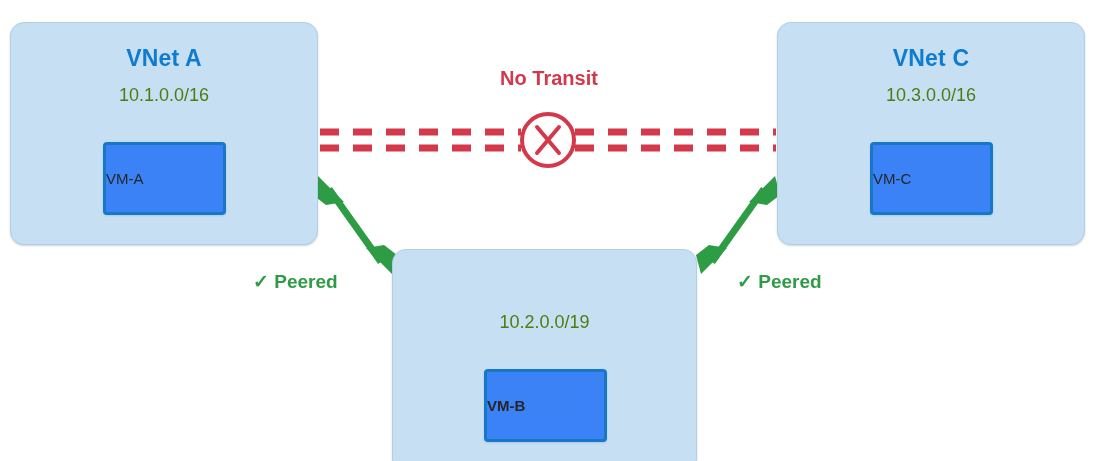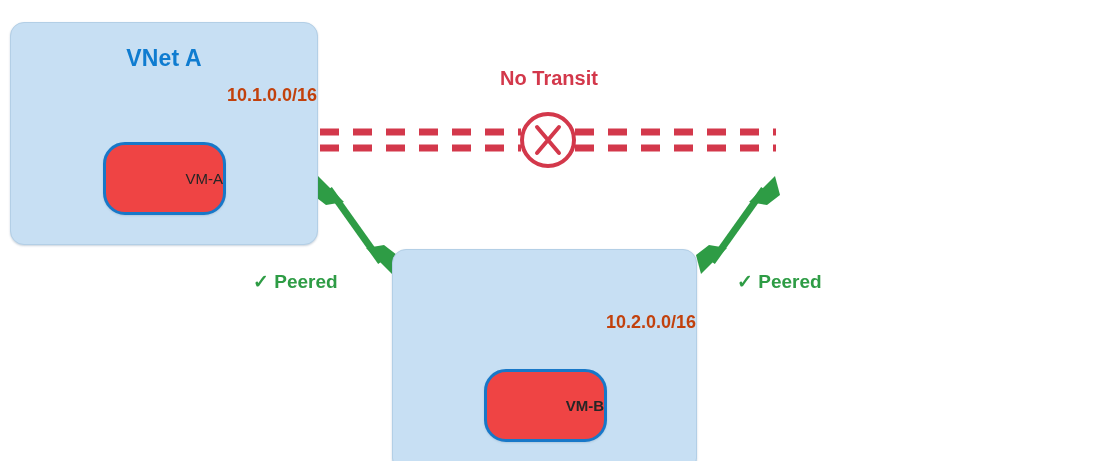--- a/index.html
+++ b/index.html
@@ -36,34 +36,34 @@
     text-align: center;
     font-size: 23px;
     font-weight: bold;
     color: #0f7cd0;
     letter-spacing: 0.2px;
   }
   .vnet-cidr {
     position: absolute;
     left: 0;
     right: 0;
-    text-align: right;
+    text-align: center;
     font-size: 18px;
-    font-weight: bold;
-    color: #c2410c;
+    font-weight: normal;
+    color: #4d7c0f;
   }
   .vm-box {
     position: absolute;
     box-sizing: border-box;
-    background: #ef4444;
+    background: #3b82f6;
     border: 3px solid #1878c8;
-    border-radius: 22px;
+    border-radius: 4px;
     display: flex;
     align-items: center;
-    justify-content: flex-end;
+    justify-content: flex-start;
     box-shadow: 0 1px 2px rgba(80,110,140,0.20);
   }
   .vm-label {
     font-size: 15px;
     color: #262626;
   }
 
   
   #vnet-a { left: 10px; top: 5px; width: 308px; height: 223px; }
   #vnet-a .vnet-title { top: 22px; }
@@ -142,26 +142,33 @@
 
   <div class="vnet" id="vnet-a">
     <div class="vnet-title">VNet A</div>
     <div class="vnet-cidr">10.1.0.0/16</div>
     <div class="vm-box">
       <span class="vm-label">VM-A</span>
     </div>
   </div>
 
   <div class="vnet" id="vnet-b">
-    <div class="vnet-cidr">10.2.0.0/16</div>
+    <div class="vnet-cidr">10.2.0.0/19</div>
     <div class="vm-box">
       <span class="vm-label">VM-B</span>
     </div>
   </div>
 
+  <div class="vnet" id="vnet-c">
+    <div class="vnet-title">VNet C</div>
+    <div class="vnet-cidr">10.3.0.0/16</div>
+    <div class="vm-box">
+      <span class="vm-label">VM-C</span>
+    </div>
+  </div>
 
   <div class="edge-label" id="no-transit-label">No Transit</div>
 
   <div class="edge-label" id="peered-left-label">
     <span class="check-glyph">✓</span>
     <span>Peered</span>
   </div>
 
   <div class="edge-label" id="peered-right-label">
     <span class="check-glyph">✓</span>

